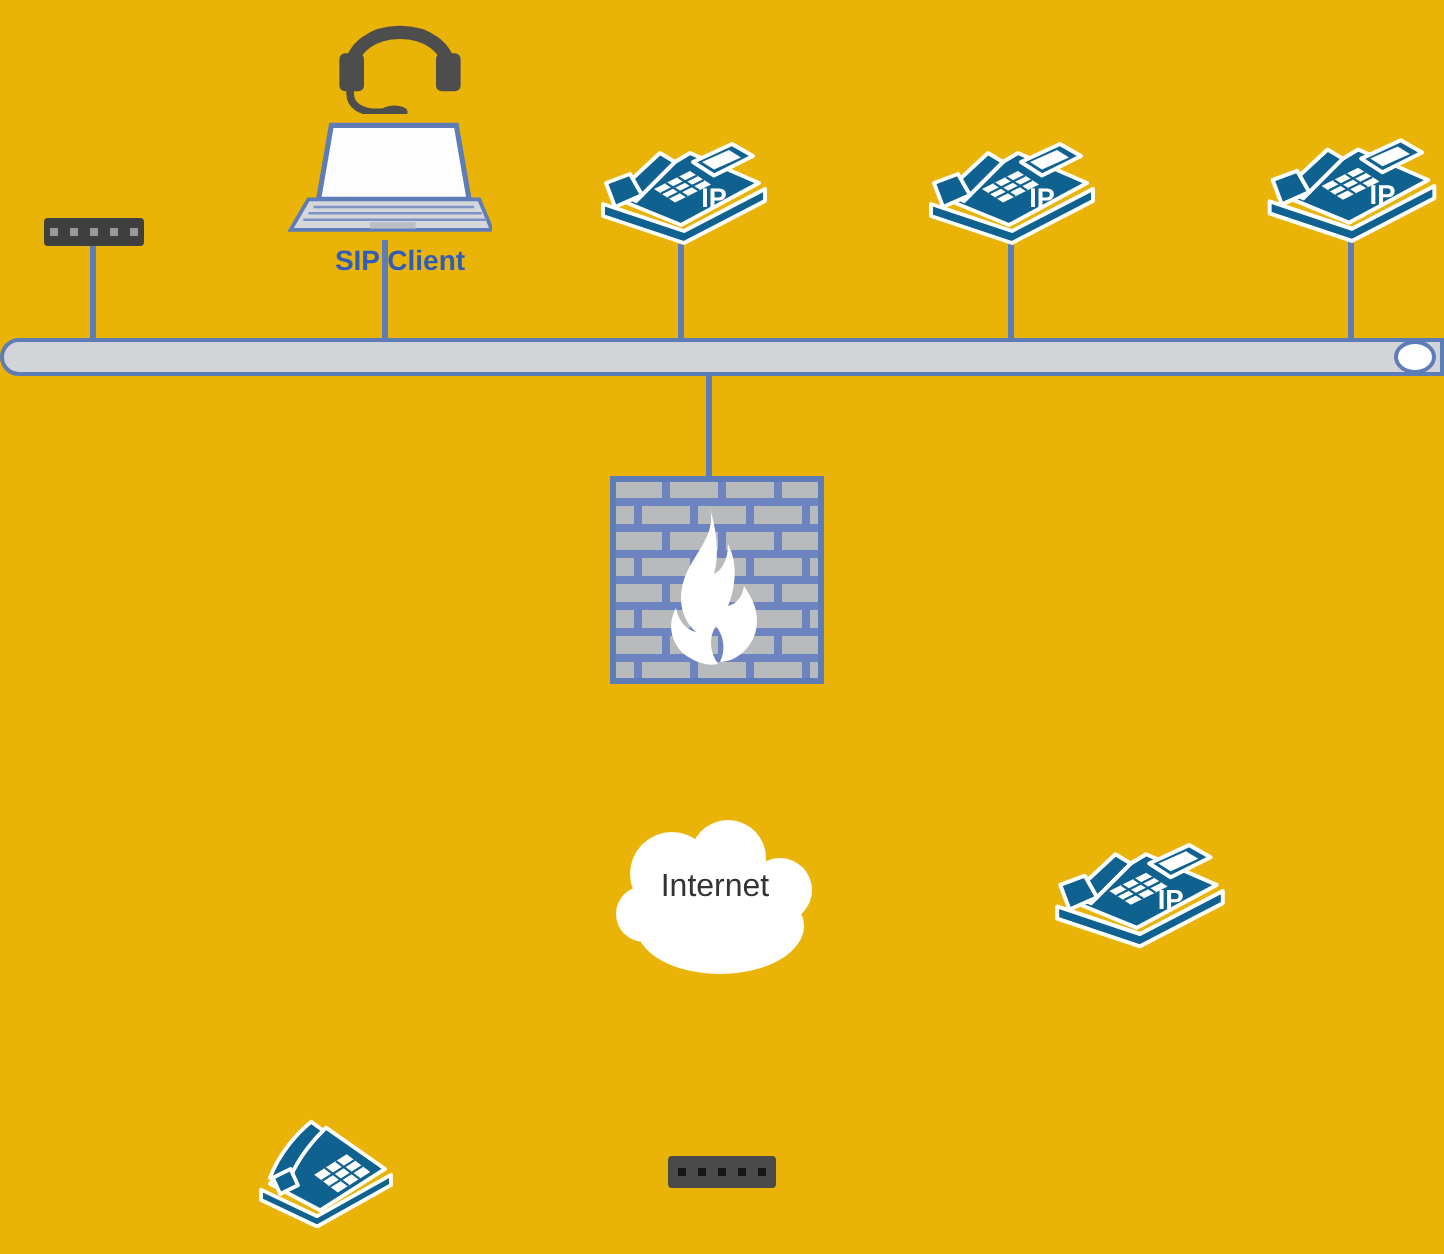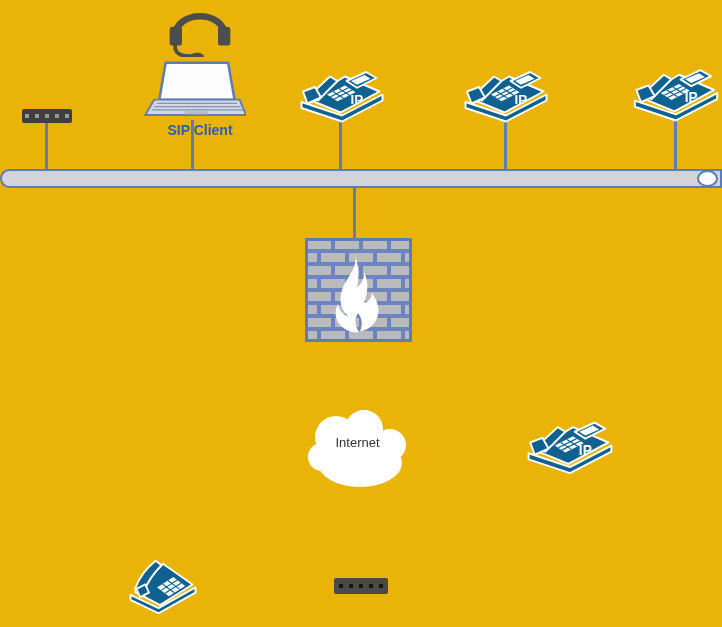--- a/index.html
+++ b/index.html
@@ -13,21 +13,21 @@
        border:2px solid #5e7cb6;border-radius:50%;box-sizing:border-box;}
   .hub{position:absolute;background:#3f3f3f;border-radius:2px;display:flex;
        align-items:center;justify-content:center;gap:6px;}
   .hub .dot{width:4px;height:4px;background:#9a9a9a;}
   .hub.dark{background:#4a4a4a;}
   .hub.dark .dot{background:#161616;}
   .sip-label{position:absolute;left:140px;top:122px;width:120px;text-align:center;
        color:#2e5cb8;font-weight:bold;font-size:14px;z-index:5;}
   .cloud-wrap{position:absolute;left:300px;top:405px;width:115px;height:88px;}
   .cloud-label{position:absolute;left:0;top:30px;width:100%;text-align:center;
-       color:#333;font-size:13px;z-index:2;}
+       color:#333;font-size:16px;z-index:2;}
   svg{display:block;}
 </style>
 </head>
 <body>
 
 <svg width="0" height="0" style="position:absolute" aria-hidden="true">
   <defs>
     <symbol id="sym-ip-phone" viewBox="0 0 120 80">
       <g fill="#0f6190" stroke="#fff" stroke-width="2.6" stroke-linejoin="round">
         <path d="M6 52 L60 70 L114 42 L114 50 L60 78 L6 60 Z"></path>

